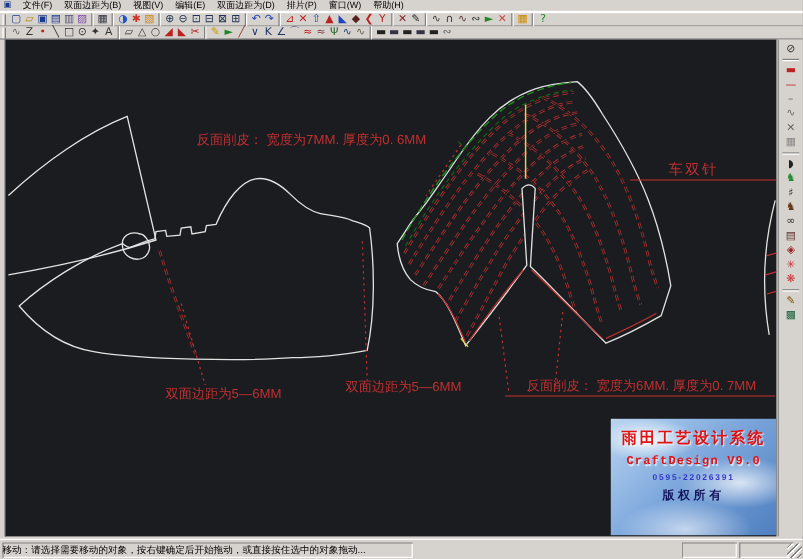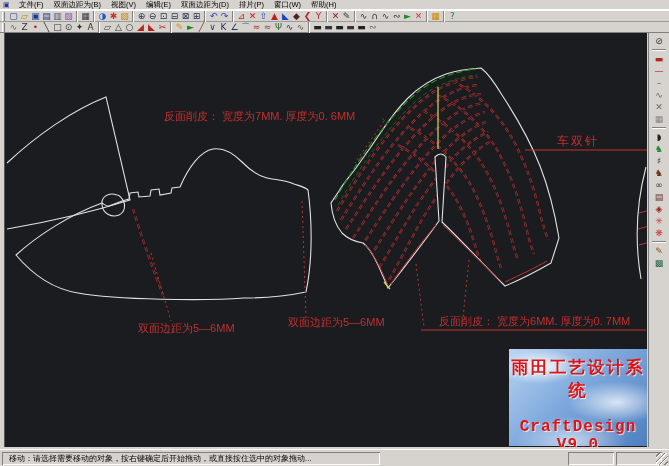--- a/index.html
+++ b/index.html
@@ -45,33 +45,33 @@
     font-family:"DejaVu Sans",sans-serif;}
   .rightbar .sep{width:14px;height:2px;border-top:1px solid #808080;border-bottom:1px solid #fff;margin:2px 0;}
 
   .logo{position:absolute;left:504px;top:316px;width:138px;height:97px;text-align:center;
     padding-top:7px;
     background:
       radial-gradient(ellipse 60px 25px at 22% 18%, rgba(255,255,255,.95), rgba(255,255,255,0) 70%),
       radial-gradient(ellipse 70px 30px at 78% 55%, rgba(255,255,255,.75), rgba(255,255,255,0) 70%),
       radial-gradient(ellipse 80px 35px at 45% 95%, rgba(255,255,255,.6), rgba(255,255,255,0) 70%),
       linear-gradient(135deg,#b9d5f1 0%,#7fa9dd 45%,#4f7fc0 100%);}
-  .logo-title{font-size:17px;font-weight:bold;letter-spacing:2px;color:var(--logo-red);
+  .logo-title{font-size:13px;font-weight:bold;letter-spacing:2px;color:var(--logo-red);
     text-shadow:1px 1px 1px rgba(255,255,255,.8);}
-  .logo-product{margin-top:16px;font-family:"Liberation Mono",monospace;font-size:16px;font-weight:bold;
+  .logo-product{margin-top:6px;font-family:"Liberation Mono",monospace;font-size:10px;font-weight:bold;
     letter-spacing:1px;color:var(--logo-red);text-shadow:1px 1px 1px rgba(255,255,255,.8);}
   .logo-phone{margin-top:4px;font-size:7px;font-weight:bold;letter-spacing:1.5px;color:var(--logo-blue);}
   .logo-company{margin-top:5px;font-size:10.5px;font-weight:bold;letter-spacing:.5px;color:var(--logo-navy);}
   .logo-copyright{margin-top:4px;font-size:10px;font-weight:bold;letter-spacing:3px;color:var(--logo-navy);}
 
   .statusbar{position:absolute;left:0;top:449px;width:669px;height:17px;background:var(--chrome-bg);
     border-top:1px solid #fff;font-size:8px;color:#000;}
   .sb-panel,.sb-msg,.sb-coords{position:absolute;top:2px;height:13px;
     box-shadow:inset 1px 1px 0 #808080, inset -1px -1px 0 #ffffff;background:var(--chrome-bg);}
-  .sb-msg{left:2px;width:378px;line-height:13px;padding-left:7px;white-space:nowrap;overflow:hidden;}
+  .sb-msg{left:2px;width:342px;line-height:13px;padding-left:0;white-space:nowrap;overflow:hidden;}
   .sb-coords{left:354px;width:212px;line-height:13px;text-align:center;}
   .sb-p3{left:568px;width:46px;}
   .sb-p4{left:616px;width:46px;}
   .sb-grip{position:absolute;right:1px;bottom:1px;width:12px;height:12px;
     background:repeating-linear-gradient(135deg,transparent 0 2px,#808080 2px 3px,#fff 3px 4px);}
 </style>
 </head>
 <body>
 
 <div class="menubar">

